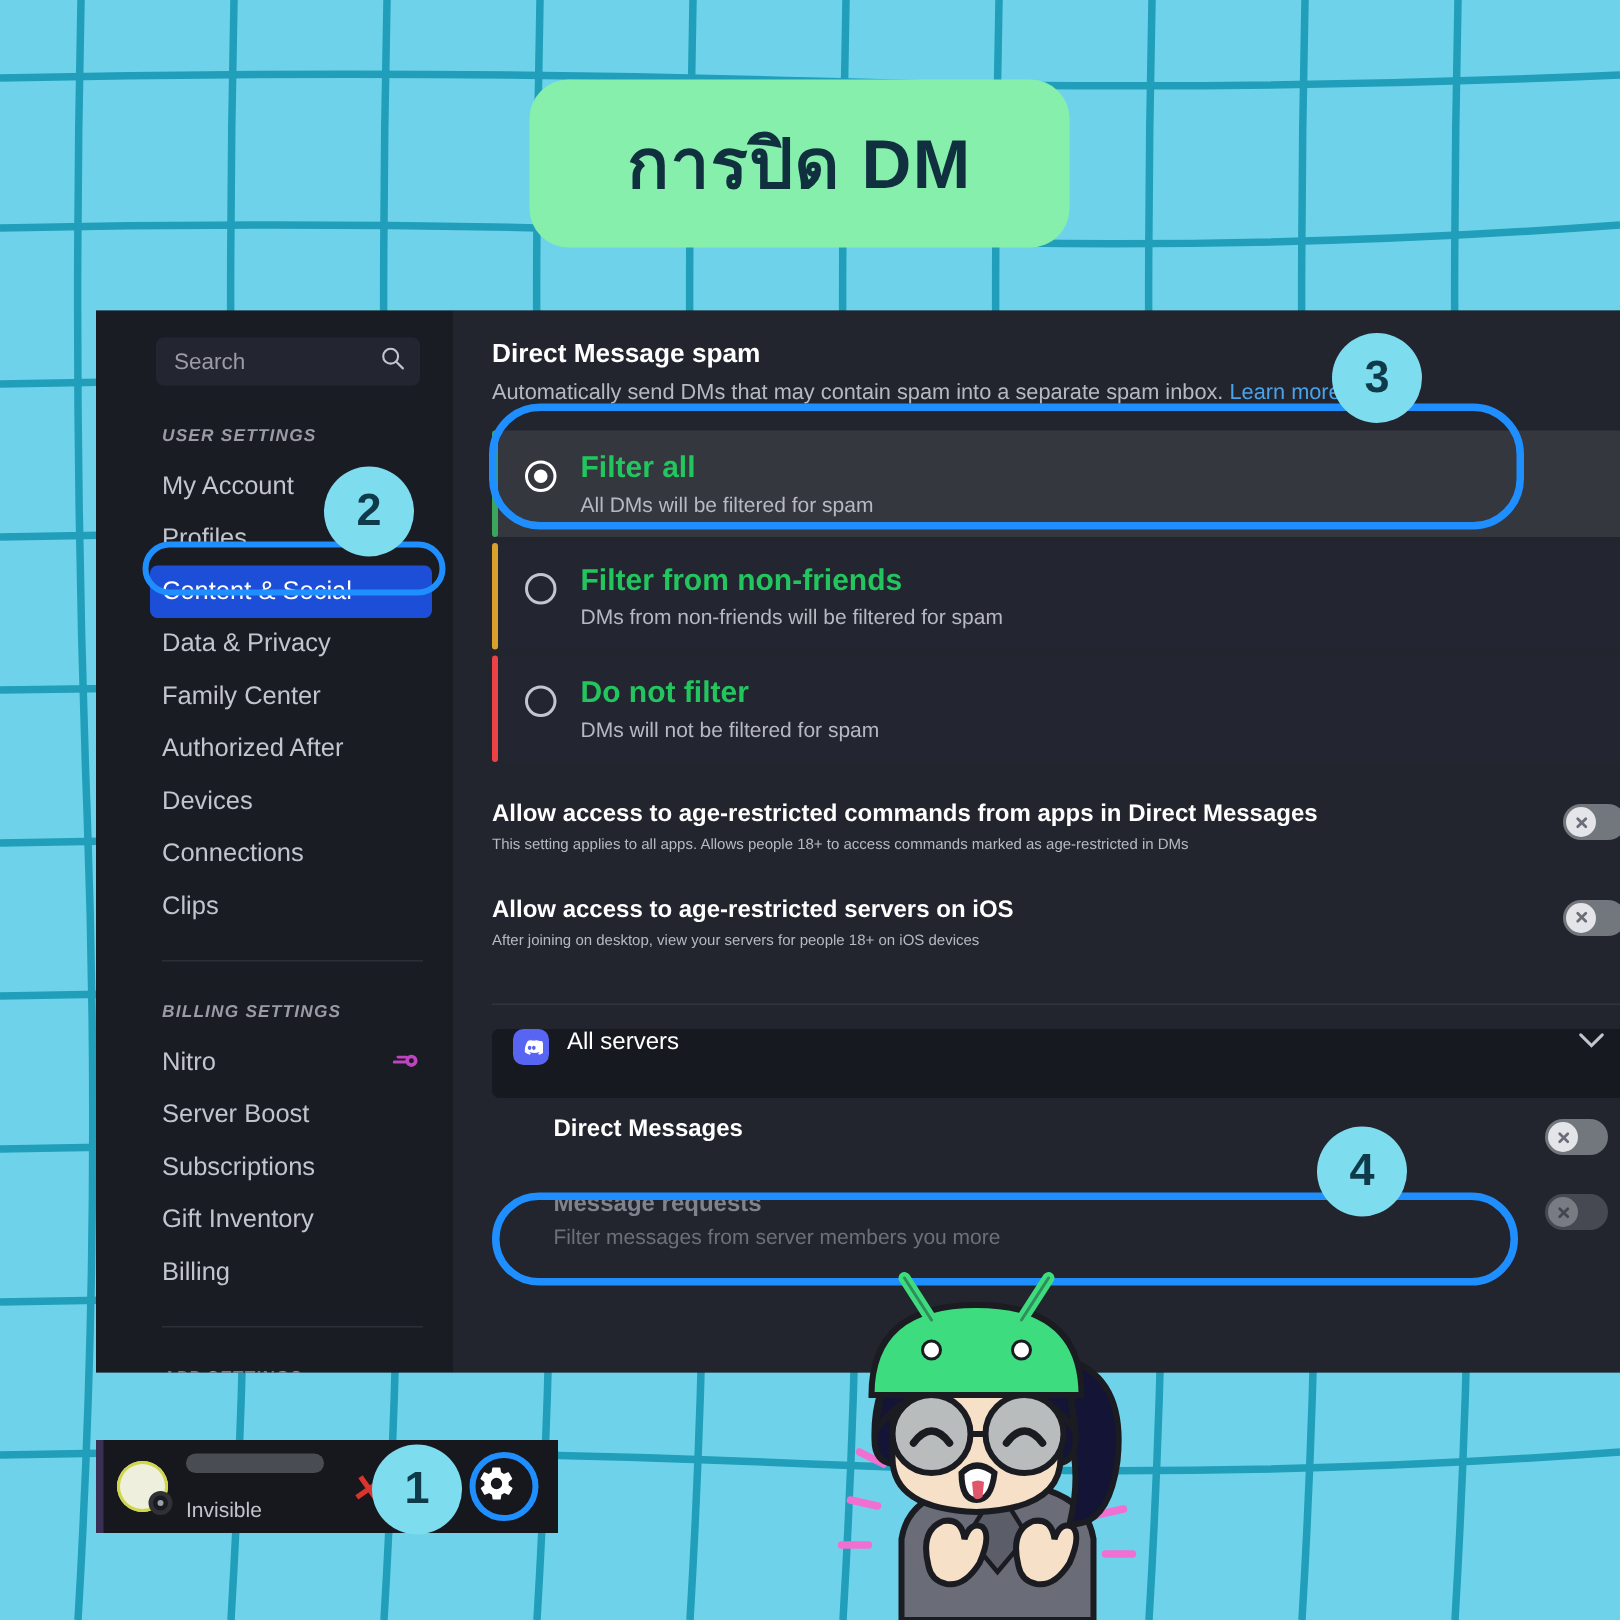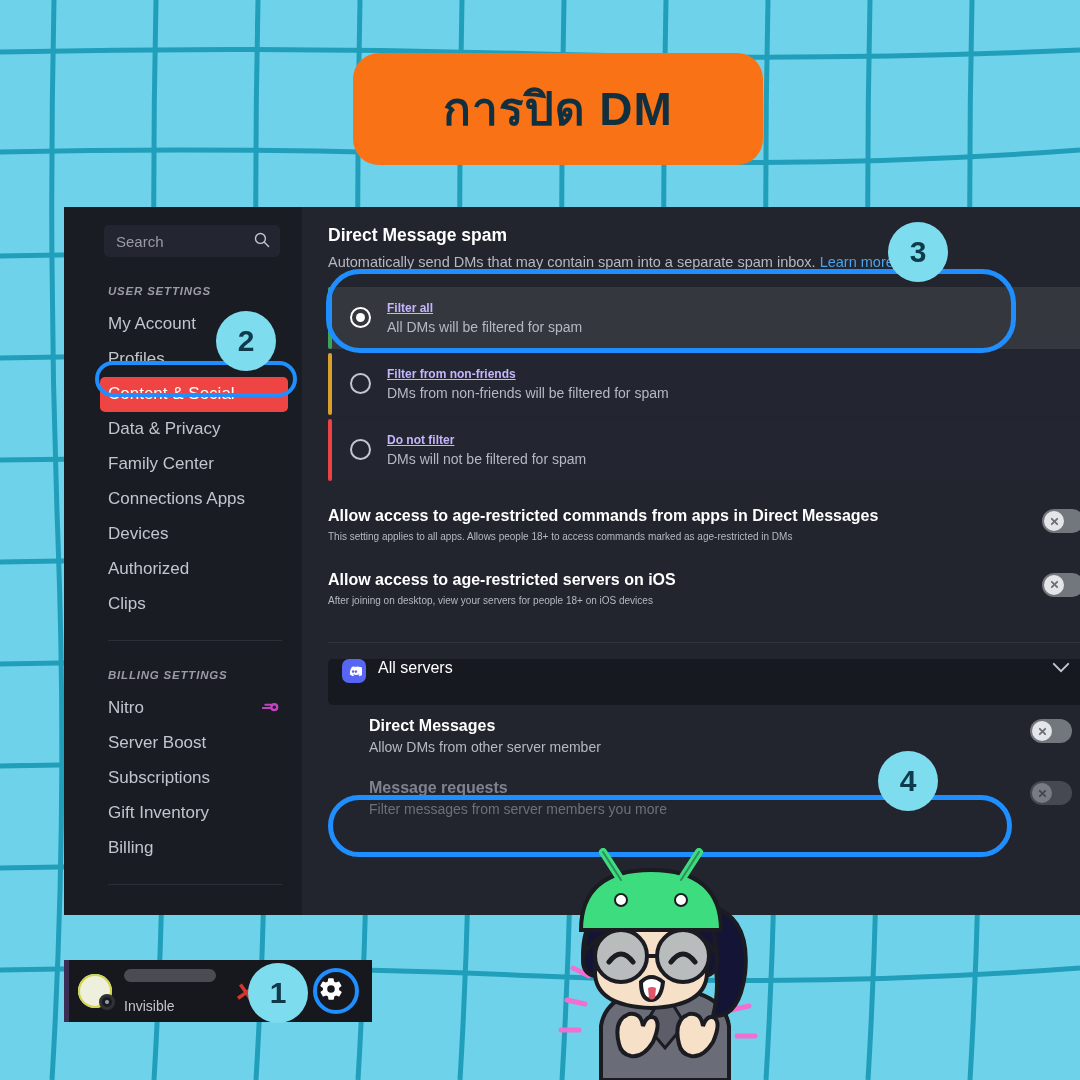--- a/index.html
+++ b/index.html
@@ -14,22 +14,22 @@
   #bg-grid {
     position: absolute; inset: 0;
     background-color: #6ed3ea;
   }
   #bg-grid svg { display: block; width: 1080px; height: 1080px; }
 
   
   #title-banner {
     position: absolute;
     left: 353px; top: 53px;
-    width: 410px; height: 112px;
-    background: #f97316;
+    width: 360px; height: 112px;
+    background: #86efac;
     border-radius: 26px;
     display: flex; align-items: center; justify-content: center;
   }
   #title-text {
     color: #11303f;
     font-size: 46px;
     font-weight: 700;
     letter-spacing: 1px;
     line-height: 1;
     white-space: nowrap;
@@ -77,21 +77,21 @@
   }
   .sb-item {
     margin: 0 14px 0 36px;
     padding: 7px 8px 8px 8px;
     border-radius: 5px;
     color: #c3c5ce;
     font-size: 17px;
     display: flex; align-items: center;
     position: relative;
   }
-  .sb-item.active { background: #ef4444; color: #ffffff; }
+  .sb-item.active { background: #1d4ed8; color: #ffffff; }
   .sb-divider {
     height: 1px; background: #2c2e38;
     margin: 18px 20px 0 44px;
   }
   .nitro-badge { margin-left: auto; display: flex; align-items: center; }
 
   
   #content {
     flex: 1;
     background: #22242e;
@@ -134,21 +134,21 @@
     border: 2px solid #c4c6cf;
     margin: 6px 16px 0 0;
     position: relative;
   }
   .radio-row.selected .radio-mark { border-color: #ffffff; }
   .radio-row.selected .radio-mark::after {
     content: ""; position: absolute;
     left: 4px; top: 4px; width: 9px; height: 9px;
     border-radius: 50%; background: #ffffff;
   }
-  .radio-label { color: #c4b5fd; font-size: 12px; font-weight: 600; text-decoration: underline; }
+  .radio-label { color: #22c55e; font-size: 20px; font-weight: 600; }
   .radio-desc { color: #b6b8c2; font-size: 14px; margin-top: 4px; }
 
   .pref-row { display: flex; align-items: flex-start; margin-top: 26px; }
   .pref-text { flex: 1; padding-right: 24px; }
   .pref-title { color: #ffffff; font-size: 16px; font-weight: 700; }
   .pref-desc { color: #b6b8c2; font-size: 10px; margin-top: 5px; line-height: 1.45; }
 
   .toggle {
     width: 42px; height: 24px; flex: none;
     border-radius: 12px;
@@ -328,27 +328,27 @@
     <div class="sb-item active">
       <span>Content &amp; Social</span>
     </div>
     <div class="sb-item">
       <span>Data &amp; Privacy</span>
     </div>
     <div class="sb-item">
       <span>Family Center</span>
     </div>
     <div class="sb-item">
-      <span>Connections Apps</span>
+      <span>Authorized After</span>
     </div>
     <div class="sb-item">
       <span>Devices</span>
     </div>
     <div class="sb-item">
-      <span>Authorized</span>
+      <span>Connections</span>
     </div>
     <div class="sb-item">
       <span>Clips</span>
     </div>
 
     <div class="sb-divider"></div>
 
     <div class="sb-group-title">BILLING SETTINGS</div>
     <div class="sb-item">
       <span>Nitro</span>
@@ -458,21 +458,20 @@
       <span>
         <svg width="18" height="11" viewBox="0 0 20 12" fill="none" stroke="#c3c5ce" stroke-width="2.2" stroke-linecap="round">
           <polyline points="2,2 10,10 18,2"></polyline>
         </svg>
       </span>
     </div>
 
     <div class="perm-row">
       <div class="pref-text">
         <div class="perm-title">Direct Messages</div>
-        <div class="perm-desc">Allow DMs from other server member</div>
       </div>
       <div class="toggle">
         <div class="knob">
           <svg width="9" height="9" viewBox="0 0 10 10" stroke="#6b6e78" stroke-width="2" stroke-linecap="round">
             <line x1="2" y1="2" x2="8" y2="8"></line>
               <line x1="8" y1="2" x2="2" y2="8"></line>
           </svg>
         </div>
       </div>
     </div>

